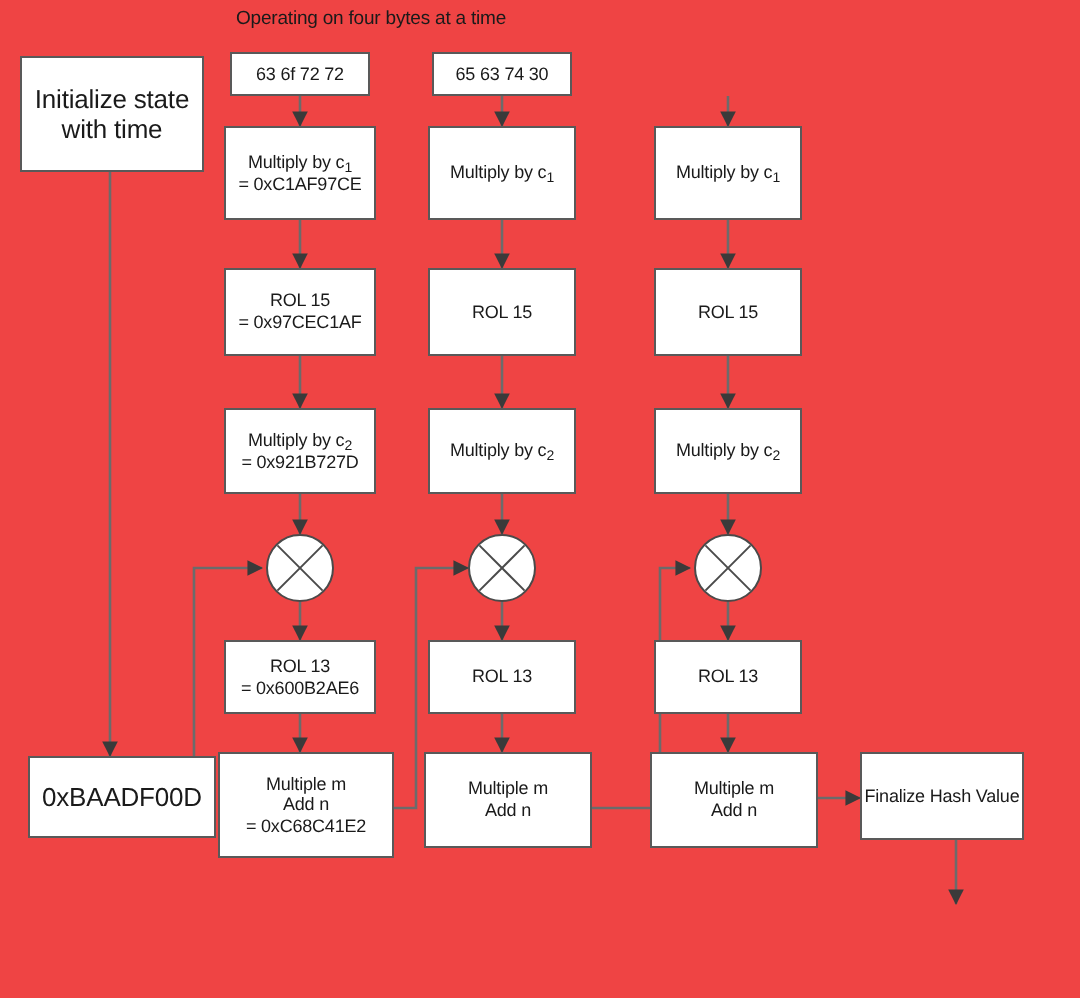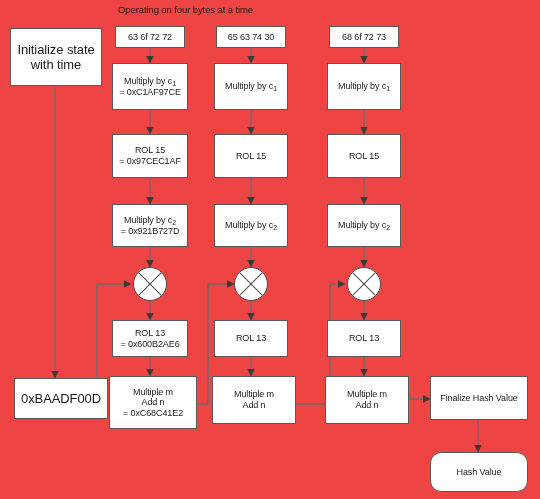--- a/index.html
+++ b/index.html
@@ -200,23 +200,20 @@
 
   <div class="node opbox" style="left:214px; top:320px; width:74px; height:37px;">
     <span class="ln">ROL 13</span>
   </div>
 
   <div class="node opbox" style="left:212px; top:376px; width:84px; height:48px;">
     <span class="ln">Multiple m</span>
     <span class="ln">Add n</span>
   </div>
 
-  <div class="node hexbox" style="left:329px; top:26px; width:70px; height:22px;">
-    <span class="ln">68 6f 72 73</span>
-  </div>
 
   <div class="node opbox" style="left:327px; top:63px; width:74px; height:47px;">
     <span class="ln"><span>Multiply by c</span><sub>1</sub></span>
   </div>
 
   <div class="node opbox" style="left:327px; top:134px; width:74px; height:44px;">
     <span class="ln">ROL 15</span>
   </div>
 
   <div class="node opbox" style="left:327px; top:204px; width:74px; height:43px;">
@@ -230,21 +227,18 @@
 
   <div class="node opbox" style="left:327px; top:320px; width:74px; height:37px;">
     <span class="ln">ROL 13</span>
   </div>
 
   <div class="node opbox" style="left:325px; top:376px; width:84px; height:48px;">
     <span class="ln">Multiple m</span>
     <span class="ln">Add n</span>
   </div>
 
-  <div class="node opbox" style="left:430px; top:376px; width:98px; height:44px;">
+  <div class="node opbox" style="left:430px; top:376px; width:82px; height:44px;">
     <span class="ln">Finalize Hash Value</span>
   </div>
 
-  <div class="node opbox rounded" style="left:430px; top:452px; width:98px; height:40px;">
-    <span class="ln">Hash Value</span>
-  </div>
 
 </div>
 
 </body></html>

